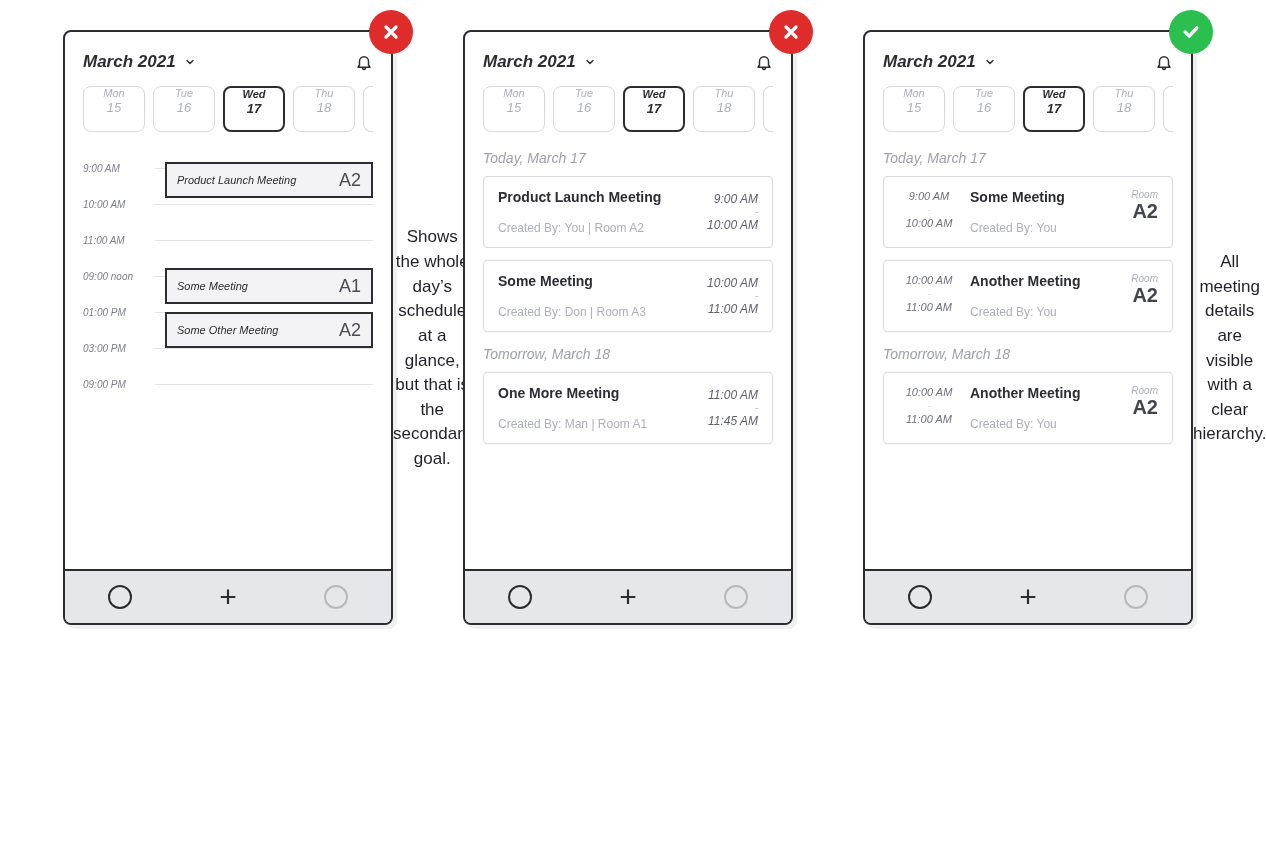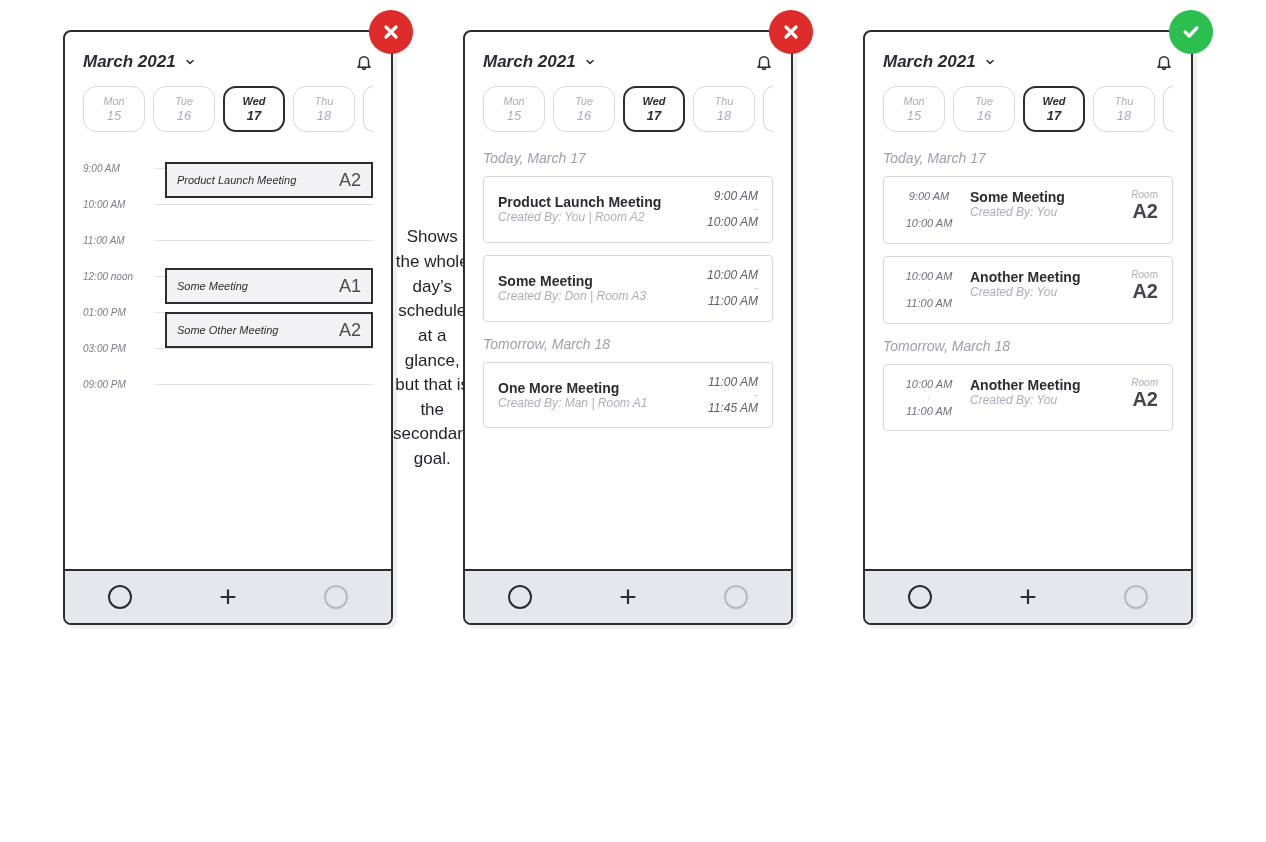--- a/index.html
+++ b/index.html
@@ -90,25 +90,25 @@
   .date-strip {
     display: flex;
     gap: 8px;
     margin-bottom: 18px;
     overflow: hidden;
   }
   .date-chip {
     width: 62px;
     height: 46px;
     border: 1.5px solid #d6d8de;
-    border-radius: 13px;
+    border-radius: 8px;
     display: flex;
     flex-direction: column;
     align-items: center;
-    justify-content: center;
+    justify-content: flex-start;
     font-style: italic;
     font-size: 11px;
     color: #acafb9;
     flex-shrink: 0;
     line-height: 1.2;
   }
   .date-chip.selected {
     border: 2px solid #2b2d33;
     color: #2b2d33;
     font-weight: 600;
@@ -159,21 +159,21 @@
     border: 1.5px solid #d6d8de;
     border-radius: 4px;
     padding: 12px 14px;
     margin-bottom: 12px;
     display: flex;
     justify-content: space-between;
     align-items: center;
     gap: 10px;
   }
   .card .title { font-weight: 700; font-size: 14px; color:#2b2d33; }
-  .card .meta { font-size: 12px; color:#acafb9; font-style: italic; margin-top:0; }
+  .card .meta { font-size: 12px; color:#acafb9; margin-top:16px; }
   .cardB-right {
     text-align: right;
     font-size: 12px;
     font-style: italic;
     color:#5e616b;
     line-height: 1.2;
   }
   .cardB-right .dash { color:#bfc1c9; font-size:10px; }
 
   
@@ -260,21 +260,21 @@
     </div>
     <div class="time-row">
       <div class="time-label">10:00 AM</div>
       <div class="time-rule"></div>
     </div>
     <div class="time-row">
       <div class="time-label">11:00 AM</div>
       <div class="time-rule"></div>
     </div>
     <div class="time-row">
-      <div class="time-label">12:00 noon</div>
+      <div class="time-label">09:00 noon</div>
       <div class="time-rule"></div>
     </div>
     <div class="time-row">
       <div class="time-label">01:00 PM</div>
       <div class="time-rule"></div>
     </div>
     <div class="time-row">
       <div class="time-label">03:00 PM</div>
       <div class="time-rule"></div>
     </div>
@@ -496,14 +496,15 @@
   </div>
         </div>
 
   <div class="phone-nav">
     <div class="nav-circle"></div>
     <div class="nav-plus">+</div>
     <div class="nav-circle light"></div>
   </div>
       </div>
     </div>
+    <div class="caption">All meeting details are visible with a clear hierarchy.</div>
   </div>
   </div>
 
 </body></html>

